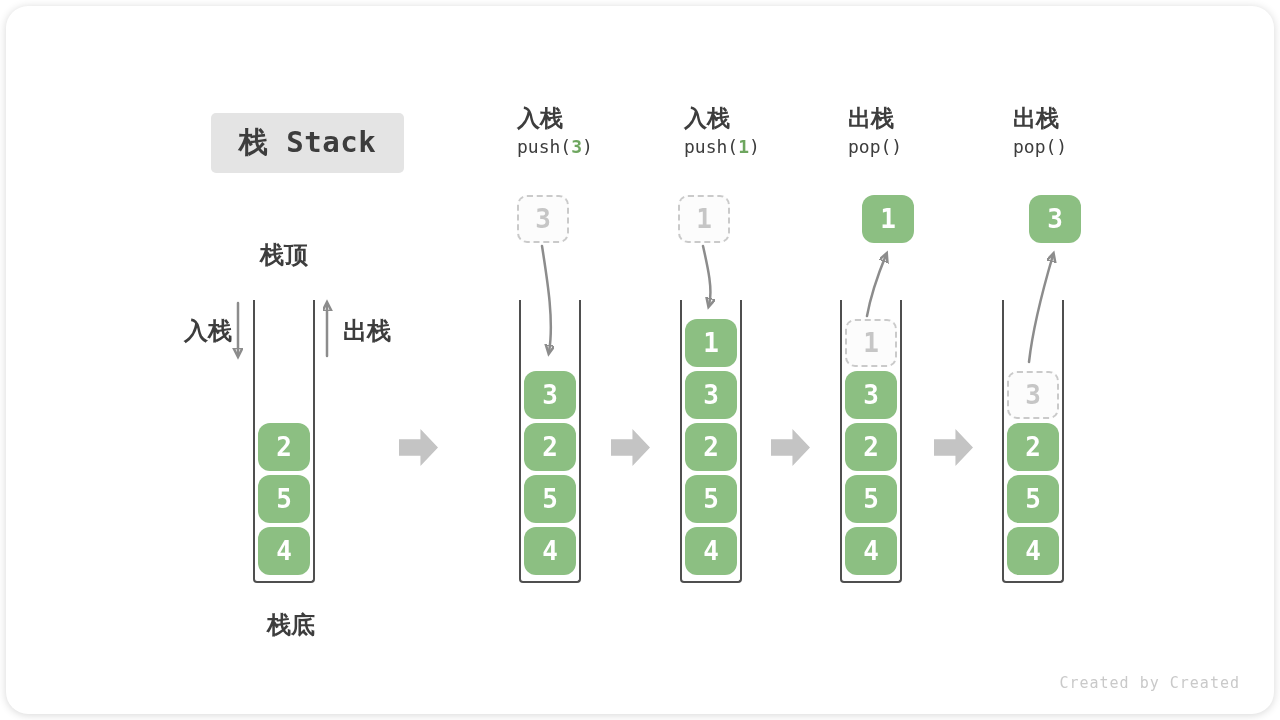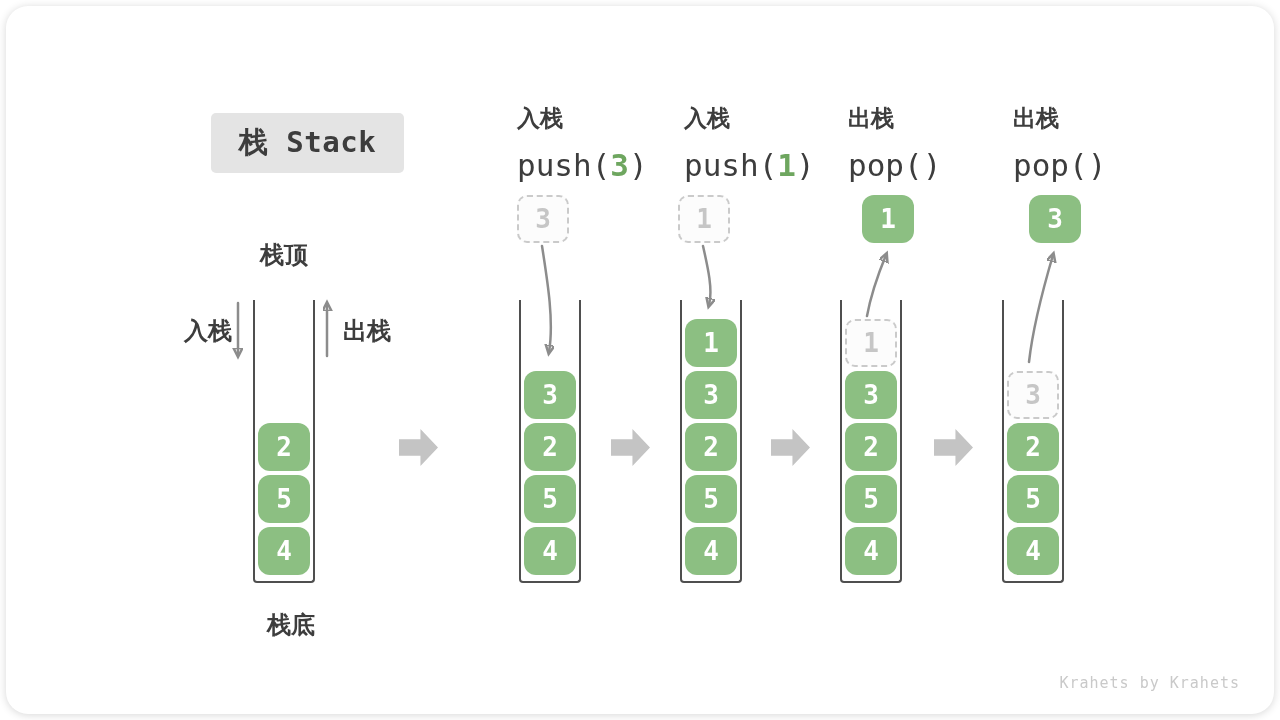--- a/index.html
+++ b/index.html
@@ -18,22 +18,22 @@
         border-radius:5px;display:flex;align-items:center;justify-content:center;
         font-family:"DejaVu Sans Mono",monospace;font-weight:bold;font-size:29px;
         letter-spacing:.5px;color:var(--text);margin-left:9px;}
   .lbl{font-size:24px;font-weight:700;color:var(--text);line-height:26px;}
   .lbl-top{left:253px;top:242px;width:62px;text-align:center;}
   .lbl-bottom{left:253px;top:612px;width:62px;text-align:right;}
   .lbl-push{left:160px;top:318px;width:72px;text-align:right;}
   .lbl-pop{left:343px;top:318px;width:72px;text-align:left;}
   .op-col{position:absolute;top:104px;}
   .op-name{font-size:23px;font-weight:600;line-height:28px;color:var(--text);}
-  .op-code{font-family:"DejaVu Sans Mono",monospace;font-size:31px;line-height:30px;
-        margin-top:18px;color:var(--text);}
+  .op-code{font-family:"DejaVu Sans Mono",monospace;font-size:18px;line-height:30px;
+        margin-top:0;color:var(--text);}
   .op-code .arg{color:var(--code-green);font-weight:bold;}
   .stack-container{position:absolute;border-left:2px solid var(--wall);
         border-right:2px solid var(--wall);border-bottom:2px solid var(--wall);
         border-radius:0 0 4px 4px;background:transparent;}
   .cell{position:absolute;width:52px;height:48px;display:flex;align-items:center;
         justify-content:center;font-family:"DejaVu Sans Mono",monospace;
         font-weight:bold;font-size:26px;}
   .cell.solid{background:var(--green);border-radius:12px;color:#fff;}
   .cell.ghost{background:#FCFCFC;border:2px dashed #CACACA;border-radius:10px;
         color:var(--ghost);}
@@ -123,14 +123,14 @@
       </marker>
     </defs>
     <path d="M238,303 L238,355" marker-end="url(#ah)"></path>
     <path d="M327,356 L327,304" marker-end="url(#ah)"></path>
   <path d="M542,246 C548,284 554,322 549,352" marker-end="url(#ah)"></path>
       <path d="M703,246 C708,268 713,290 709,305" marker-end="url(#ah)"></path>
       <path d="M867,316 C871,294 879,272 886,255" marker-end="url(#ah)"></path>
       <path d="M1029,362 C1033,326 1043,289 1053,255" marker-end="url(#ah)"></path>
     </svg>
 
-  <div class="abs watermark">Krahets by Krahets</div>
+  <div class="abs watermark">Created by Created</div>
 </div>
 
 </body></html>

